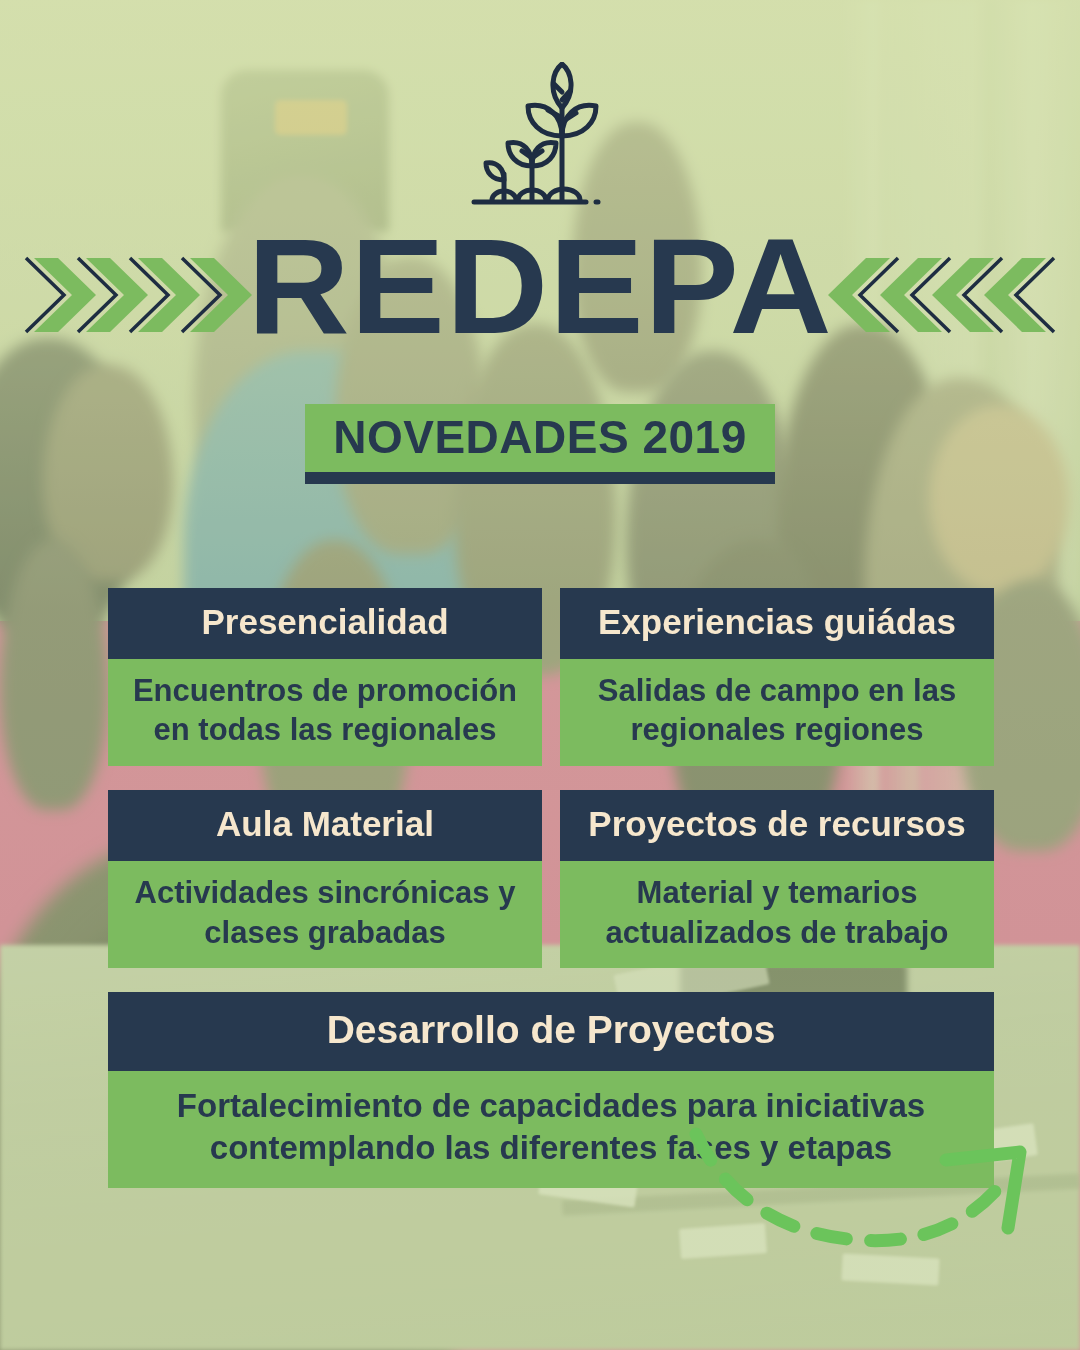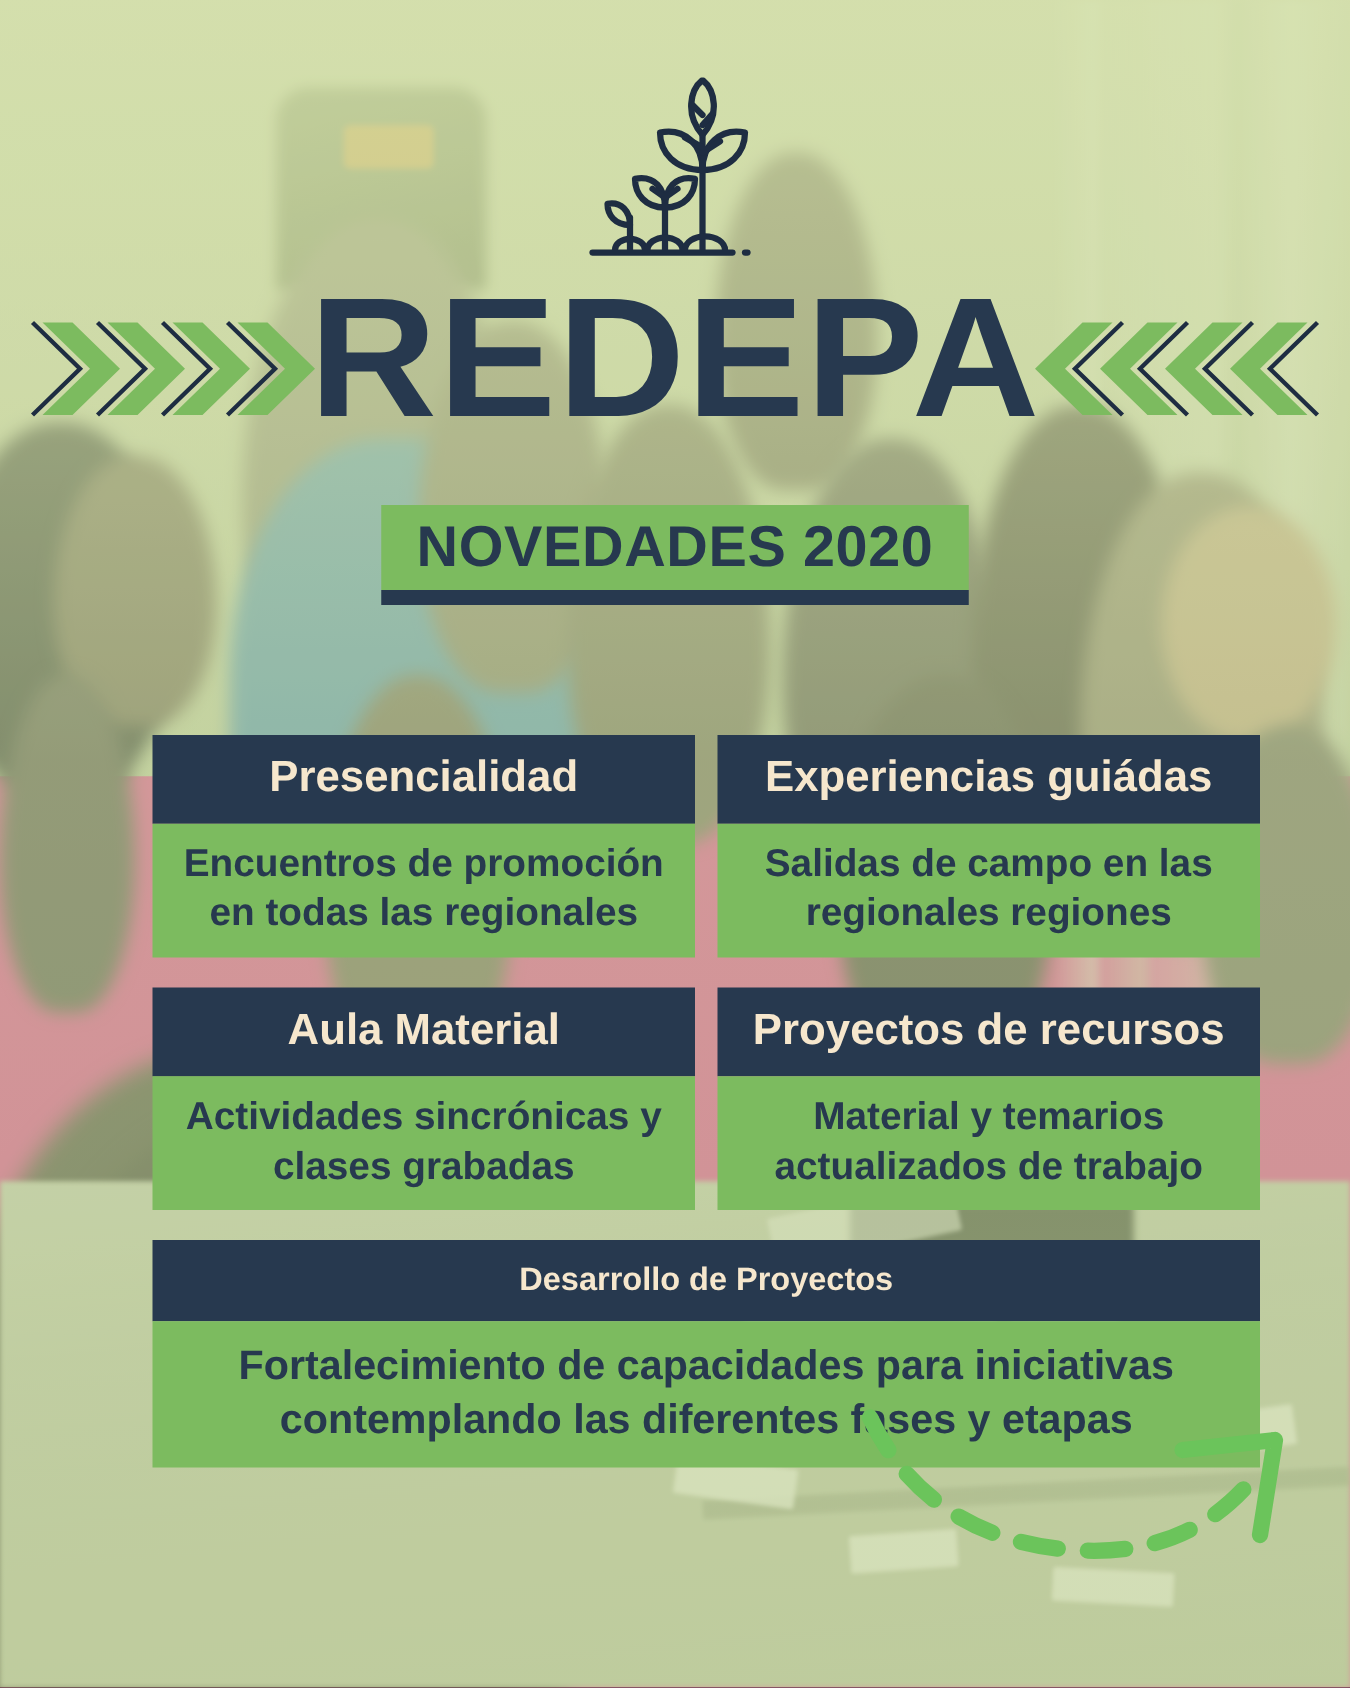--- a/index.html
+++ b/index.html
@@ -121,39 +121,39 @@
     font-size:46px;font-weight:700;letter-spacing:.5px;
     text-align:center;
     padding:9px 20px 11px;
     line-height:1.05;
   }
   .subtitle-rule{
     height:12px;background:#27394f;width:100%;
   }
 
   
-  .cards{position:absolute;left:108px;top:588px;width:886px;margin-left:14px;}
+  .cards{position:absolute;left:108px;top:588px;width:886px;}
   .row{display:flex;gap:18px;margin-bottom:24px;}
   .card{flex:1 1 0;min-width:0;}
   .card.wide{flex:1 1 100%;}
   .card-head{
     background:#27394f;color:#f6e7cd;
     font-size:35px;font-weight:700;
     text-align:center;
     padding:16px 10px 18px;
     line-height:1.05;
   }
   .card-body{
     background:#7cbb5f;color:#27394f;
     font-size:31px;font-weight:700;
     text-align:center;
     padding:12px 12px 16px;
     line-height:1.28;
   }
-  .card.wide .card-head{font-size:26px;padding:18px 10px 20px;}
+  .card.wide .card-head{font-size:39px;padding:18px 10px 20px;}
   .card.wide .card-body{font-size:33px;padding:14px 16px 18px;}
 
   
   .arrow{
     position:absolute;right:22px;bottom:76px;
     width:380px;height:150px;
   }
 </style>
 </head>
 <body>
@@ -282,21 +282,21 @@
       <svg width="100" height="86" viewBox="0 0 100 86" style="left:-48px;">
         <polygon points="74,6 36,43 74,80 98,80 60,43 98,6" fill="#7cbb5f" transform="translate(-16,0)"></polygon>
         <polyline points="90,6 52,43 90,80" fill="none" stroke="#1e2d42" stroke-width="3.5"></polyline>
       </svg>
     </div>
   </div>
 
   <div class="brand">REDEPA</div>
 
   <div class="subtitle-wrap">
-    <div class="subtitle">NOVEDADES 2020</div>
+    <div class="subtitle">NOVEDADES 2019</div>
     <div class="subtitle-rule"></div>
   </div>
 
   <div class="cards">
 
     <div class="row">
       <div class="card">
         <div class="card-head">Presencialidad</div>
         <div class="card-body">Encuentros de promoción en todas las regionales</div>
       </div>

